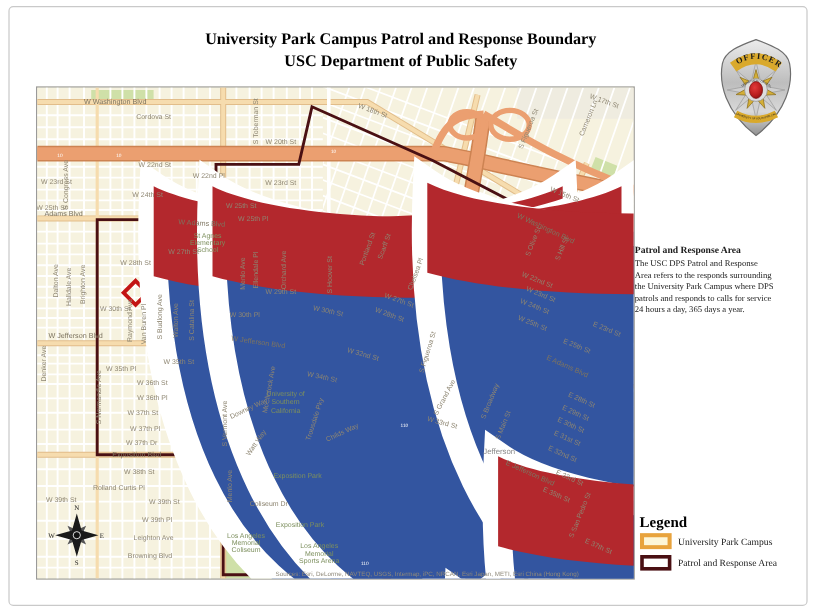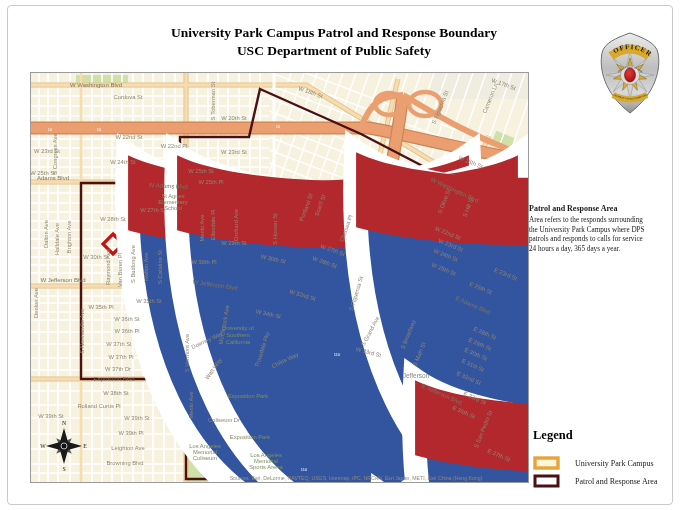--- a/index.html
+++ b/index.html
@@ -18,24 +18,24 @@
   }
   .mapwrap svg{display:block;}
   .badge{position:absolute;left:598px;top:31px;width:64px;height:84px;}
   .info{
     position:absolute;left:529px;top:204px;width:150px;color:#1a1a1a;
   }
   .info .h{font-weight:bold;font-size:8px;margin-bottom:3px;}
   .info .b{font-size:7.2px;line-height:9.6px;}
   .info .b span{display:block;}
   .legend{position:absolute;left:533px;top:428px;width:146px;}
-  .legend .h{font-weight:bold;font-size:12.5px;margin-bottom:13px;color:#000;}
+  .legend .h{font-weight:bold;font-size:12.5px;margin-bottom:1px;color:#000;}
   .lrow{display:flex;align-items:center;margin-bottom:4px;}
   .lrow svg{display:block;margin-right:5px;}
-  .lrow .lab{font-size:8px;color:#1a1a1a;margin-left:10px;}
+  .lrow .lab{font-size:8px;color:#1a1a1a;}
   
   text.ml{font-family:"Liberation Sans", sans-serif;fill:#8e8672;font-size:5.8px;text-anchor:middle;}
   text.ml.b{fill:#7d7460;font-size:6px;}
   text.ml.g{fill:#7d8f5e;}
   text.ml.c{fill:#8a8a8a;font-size:6.5px;}
   text.ml.k{font-family:"Liberation Serif",serif;fill:#1a1a1a;}
   text.attr{font-family:"Liberation Sans",sans-serif;fill:#8f897a;font-size:5.2px;text-anchor:middle;}
   .gridL line{stroke:#ffffff;stroke-width:1.6;}
   .gridR line{stroke:#ffffff;stroke-width:1.4;}
 </style>
@@ -80,20 +80,21 @@
   </text>
   <path d="M15,64 Q32,73 49,64" stroke="#d9a92c" stroke-width="6" fill="none"></path>
   <text font-family="Liberation Sans, sans-serif" font-size="2.2" fill="#222">
     <textPath href="#arcBot" startOffset="1%">UNIVERSITY OF SOUTHERN CALIFORNIA</textPath>
   </text>
 </svg>
 
 <div class="info">
   <div class="h">Patrol and Response Area</div>
   <div class="b">
+    <span>The USC DPS Patrol and Response</span>
     <span>Area refers to the responds surrounding</span>
     <span>the University Park Campus where DPS</span>
     <span>patrols and responds to calls for service</span>
     <span>24 hours a day, 365 days a year.</span>
   </div>
 </div>
 
 <div class="legend">
   <div class="h">Legend</div>
   <div class="lrow">

